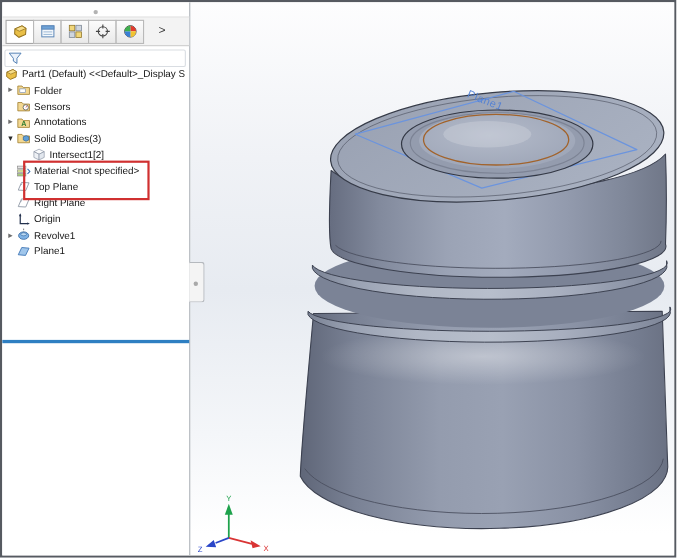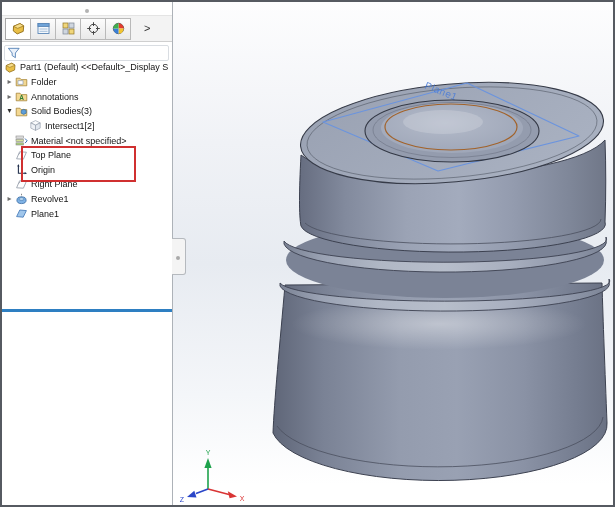--- a/index.html
+++ b/index.html
@@ -110,20 +110,31 @@
           <span class="arrow">▸</span>
           <span class="ticon">
             <svg viewBox="0 0 13 13">
               <path d="M1.2 3.2 H5 L6.2 4.6 H11.8 V10.8 H1.2 Z" fill="#f3d892" stroke="#9c7a2a" stroke-width="0.7"></path>
               <rect x="3" y="5.8" width="5" height="3.4" fill="#fff" stroke="#7a92b8" stroke-width="0.6"></rect>
             </svg>
           </span>
           <span class="tlabel">Folder</span>
         </div>
         <div class="tree-row lvl1">
+          <span class="arrow"></span>
+          <span class="ticon">
+            <svg viewBox="0 0 13 13">
+              <path d="M1.2 3.2 H5 L6.2 4.6 H11.8 V10.8 H1.2 Z" fill="#f3d892" stroke="#9c7a2a" stroke-width="0.7"></path>
+              <circle cx="8.4" cy="7.6" r="2.4" fill="#fff" stroke="#555" stroke-width="0.7"></circle>
+              <path d="M8.4 7.6 L9.8 6.4" stroke="#c33" stroke-width="0.7"></path>
+            </svg>
+          </span>
+          <span class="tlabel">Sensors</span>
+        </div>
+        <div class="tree-row lvl1">
           <span class="arrow">▸</span>
           <span class="ticon">
             <svg viewBox="0 0 13 13">
               <path d="M1.2 3.2 H5 L6.2 4.6 H11.8 V10.8 H1.2 Z" fill="#f3d892" stroke="#9c7a2a" stroke-width="0.7"></path>
               <text x="6.6" y="9.8" font-size="6.5" font-weight="bold" fill="#2e7d32" text-anchor="middle">A</text>
             </svg>
           </span>
           <span class="tlabel">Annotations</span>
         </div>
         <div class="tree-row lvl1">
@@ -165,36 +176,36 @@
               <path d="M1.6 9.8 L4.6 2.8 L11.4 3.2 L8.4 10.2 Z" fill="none" stroke="#9aa2ae" stroke-width="0.9"></path>
               <path d="M3.4 5.6 L5.2 4" stroke="#9aa2ae" stroke-width="0.9" fill="none"></path>
             </svg>
           </span>
           <span class="tlabel">Top Plane</span>
         </div>
         <div class="tree-row lvl1">
           <span class="arrow"></span>
           <span class="ticon">
             <svg viewBox="0 0 13 13">
+              <path d="M1.6 9.8 L4.6 2.8 L11.4 3.2 L8.4 10.2 Z" fill="none" stroke="#9aa2ae" stroke-width="0.9"></path>
+              <path d="M3.4 5.6 L5.2 4" stroke="#9aa2ae" stroke-width="0.9" fill="none"></path>
+            </svg>
+          </span>
+          <span class="tlabel">Right Plane</span>
+        </div>
+        <div class="tree-row lvl1">
+          <span class="arrow"></span>
+          <span class="ticon">
+            <svg viewBox="0 0 13 13">
               <path d="M3.4 2 V10.2 H11" fill="none" stroke="#23314d" stroke-width="1.1"></path>
               <path d="M3.4 0.9 L2.3 3.6 L4.5 3.6 Z" fill="#23314d"></path>
               <path d="M12.2 10.2 L9.6 9.2 L9.6 11.2 Z" fill="#23314d"></path>
             </svg>
           </span>
           <span class="tlabel">Origin</span>
-        </div>
-        <div class="tree-row lvl1">
-          <span class="arrow"></span>
-          <span class="ticon">
-            <svg viewBox="0 0 13 13">
-              <path d="M1.6 9.8 L4.6 2.8 L11.4 3.2 L8.4 10.2 Z" fill="none" stroke="#9aa2ae" stroke-width="0.9"></path>
-              <path d="M3.4 5.6 L5.2 4" stroke="#9aa2ae" stroke-width="0.9" fill="none"></path>
-            </svg>
-          </span>
-          <span class="tlabel">Right Plane</span>
         </div>
         <div class="tree-row lvl1">
           <span class="arrow">▸</span>
           <span class="ticon">
             <svg viewBox="0 0 13 13">
               <ellipse cx="6.5" cy="7.2" rx="4.6" ry="3.4" fill="#7fb2e5" stroke="#2a5e99" stroke-width="0.7"></ellipse>
               <ellipse cx="6.5" cy="6" rx="2.6" ry="1.4" fill="#bcd9f2" stroke="#2a5e99" stroke-width="0.5"></ellipse>
               <path d="M6.5 0.8 V3.6" stroke="#555" stroke-width="0.7" stroke-dasharray="1.5 1"></path>
             </svg>
           </span>

